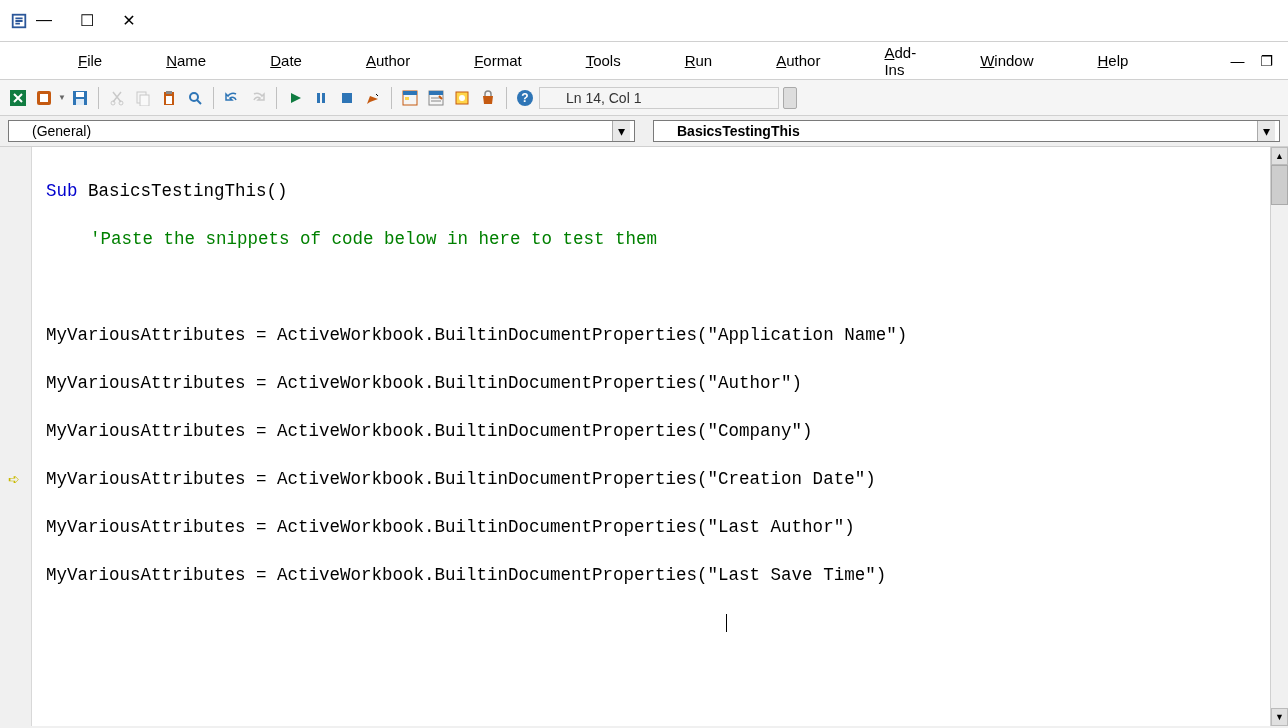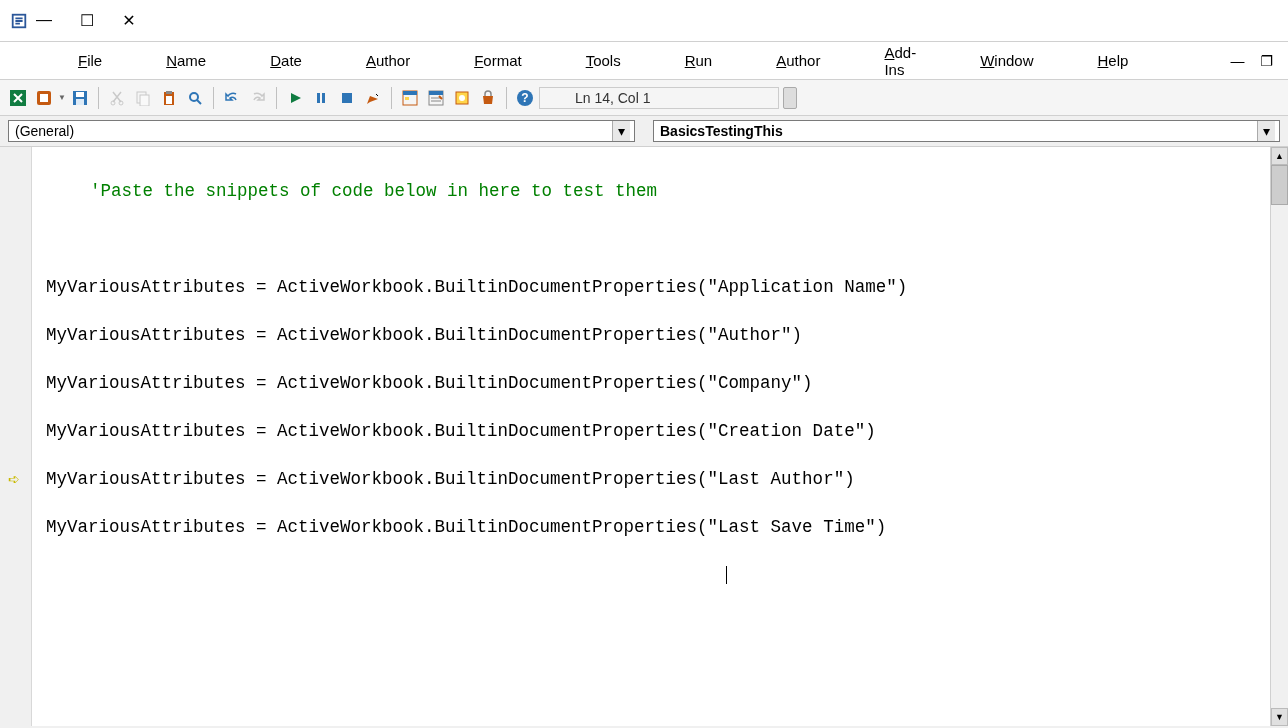--- a/index.html
+++ b/index.html
@@ -14,25 +14,25 @@
 .menubar { height: 38px; background: #fff; display: flex; align-items: center; padding: 0 10px; border-bottom: 1px solid #d0d0d0; gap: 44px; }
 .menubar .vba-icon { width: 22px; height: 22px; margin-right: 14px; }
 .menubar .menu-item { padding: 4px 10px; font-size: 15px; cursor: pointer; }
 .menubar .spacer { flex: 1; }
 .menubar .mdi-controls { display: flex; gap: 8px; }
 .menubar .mdi-controls span { font-size: 14px; cursor: pointer; padding: 2px 4px; }
 
 .toolbar { height: 36px; background: #f5f5f5; display: flex; align-items: center; padding: 0 6px; border-bottom: 1px solid #d0d0d0; gap: 2px; }
 .toolbar .btn { width: 24px; height: 24px; display: flex; align-items: center; justify-content: center; cursor: pointer; border-radius: 2px; }
 .toolbar .sep { width: 1px; height: 22px; background: #c0c0c0; margin: 0 4px; }
-.toolbar .status-text { font-size: 14px; color: #333; margin-left: 25px; padding: 0 6px; }
+.toolbar .status-text { font-size: 14px; color: #333; margin-left: 16px; padding: 0 6px; }
 .toolbar .status-box { border: 1px solid #ccc; height: 22px; padding: 0 4px; display: flex; align-items: center; min-width: 240px; }
 
 .dropdowns { height: 30px; background: #f0f0f0; display: flex; padding: 4px 8px; gap: 18px; }
-.dropdown { flex: 1; border: 1px solid #7a7a7a; background: #fff; display: flex; align-items: center; padding: 0 6px; font-size: 14px; cursor: pointer; position: relative; }
+.dropdown { flex: 1; border: 1px solid #7a7a7a; background: #fff; display: flex; align-items: center; padding: 0 23px; font-size: 14px; cursor: pointer; position: relative; }
 .dropdown .chev { position: absolute; right: 4px; width: 18px; text-align: center; background: #e8e8e8; border-left: 1px solid #aaa; height: 100%; display: flex; align-items: center; justify-content: center; }
 
 .code-container { position: relative; height: 580px; background: #fff; border-top: 1px solid #d0d0d0; display: flex; }
 .break-gutter { width: 32px; background: #f0f0f0; border-right: 1px solid #d8d8d8; position: relative; }
 .break-arrow { position: absolute; left: 8px; color: #c9b900; font-size: 14px; }
 .code-area { flex: 1; padding: 8px 14px; font-family: Consolas, "Courier New", monospace; font-size: 17.5px; line-height: 24px; white-space: pre; overflow: hidden; }
 .code-line { height: 24px; }
 .kw { color: #0000cd; }
 .cm { color: #008000; margin-left: 44px; }
 .cursor-caret { display:inline-block; width:1px; height:18px; background:#000; vertical-align:middle; }
@@ -219,20 +219,21 @@
     <b>BasicsTestingThis</b>
     <span class="chev">▾</span>
   </div>
 </div>
 
 <div class="code-container">
   <div class="break-gutter">
     <span class="break-arrow" id="break-arrow" style="top: 324px;">➪</span>
   </div>
   <div class="code-area">
+<div class="code-line"><span class="kw">Sub </span><span>BasicsTestingThis()</span></div>
 <div class="code-line cm">'Paste the snippets of code below in here to test them</div>
 <div class="code-line"></div>
 <div class="code-line">MyVariousAttributes = ActiveWorkbook.BuiltinDocumentProperties("Application Name")</div>
 <div class="code-line">MyVariousAttributes = ActiveWorkbook.BuiltinDocumentProperties("Author")</div>
 <div class="code-line">MyVariousAttributes = ActiveWorkbook.BuiltinDocumentProperties("Company")</div>
 <div class="code-line">MyVariousAttributes = ActiveWorkbook.BuiltinDocumentProperties("Creation Date")</div>
 <div class="code-line">MyVariousAttributes = ActiveWorkbook.BuiltinDocumentProperties("Last Author")</div>
 <div class="code-line">MyVariousAttributes = ActiveWorkbook.BuiltinDocumentProperties("Last Save Time")</div>
 <div class="code-line"><span style="display:inline-block;width:680px"></span><span class="cursor-caret"></span></div>
 <div class="code-line"></div>

